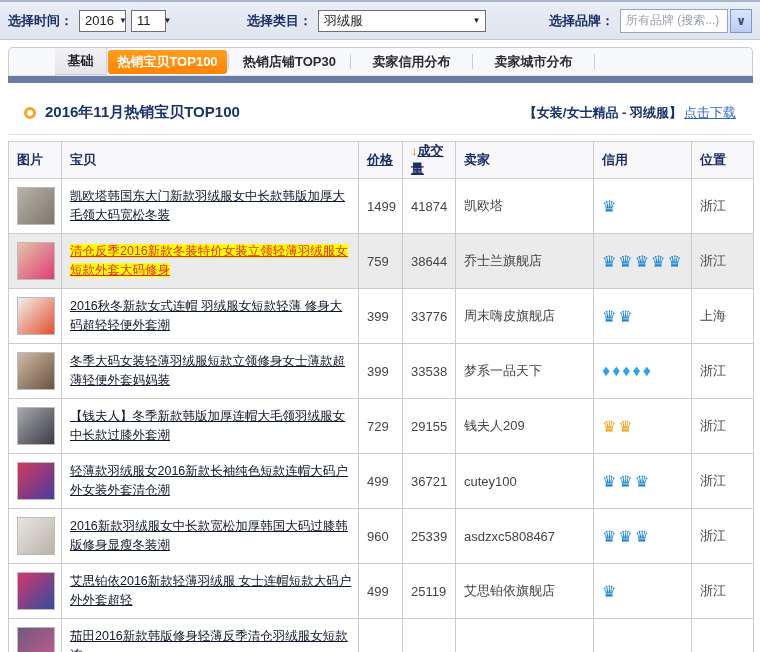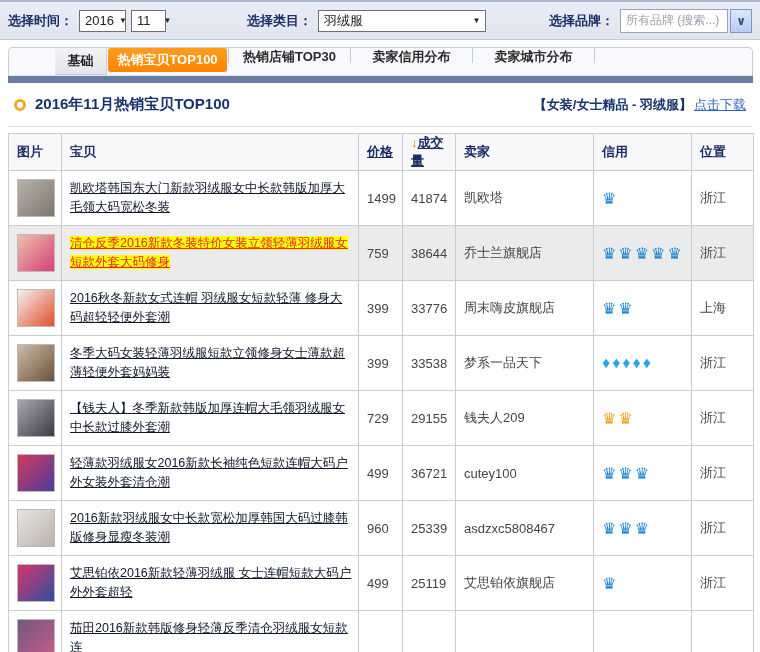--- a/index.html
+++ b/index.html
@@ -22,35 +22,35 @@
   .brandbox { width:108px; height:24px; background:#fff; border:1px solid #9aa4b8;
     font-size:12px; color:#9aa0ab; display:flex; align-items:center; padding:0 5px;
     overflow:hidden; white-space:nowrap; }
   .brandbtn { width:22px; height:24px; margin-left:2px; background:linear-gradient(#dbe6fb,#b9cdf2);
     border:1px solid #7e97c9; display:flex; align-items:center; justify-content:center;
     color:#35507e; font-size:12px; font-weight:bold; cursor:pointer; }
 
   
   .tabswrap { margin:7px 8px 0 8px; width:745px; border:1px solid #c8cbdb; border-bottom:none;
     border-radius:5px 5px 0 0; background:#f8f9fc; overflow:hidden; }
-  .tabrow { display:flex; align-items:flex-start; height:28px;padding-left:46px; }
+  .tabrow { display:flex; align-items:center; height:28px;padding-left:46px; }
   .tabrow.first { border-bottom:1px solid #e2e4ee; }
   .tablabel { width:52px; align-self:stretch; background:linear-gradient(#f3f3f6,#e4e4eb);
     border-right:1px solid #cfd0dc; display:flex; align-items:center; justify-content:center;
     font-size:13px; font-weight:bold; color:#222; }
   .tabrow.first .tablabel { border-bottom:1px solid #c9ccd9; }
   .tabcell { width:121px; display:flex; align-items:center; justify-content:center;
     font-size:13px; font-weight:600; color:#2b2b2b; cursor:pointer; white-space:nowrap; }
   .vsep { width:1px; height:15px; background:#c6cbe3; }
   .pill { background:linear-gradient(#ff9d1f,#ff8400); color:#fff; font-weight:bold;
     border-radius:3px; padding:3px 9px; font-size:13px; white-space:nowrap; }
   .bluebar { margin:0 8px; width:745px; height:7px; background:#6b7ca3; }
 
   
-  .titlerow { height:43px; display:flex; align-items:center; padding:0 14px; }
+  .titlerow { height:43px; display:flex; align-items:center; padding:0 24px;margin-top:8px; }
   .bullet { width:12px; height:12px; border-radius:50%; border:3px solid #f5a623;
     background:#fff; margin-right:9px; flex:0 0 auto; }
   .sectitle { font-size:15px; font-weight:bold; color:#16336b; }
   .titleright { margin-left:auto; font-size:13px; display:flex; align-items:center; }
   .catpath { color:#16336b; font-weight:bold; }
   .dl-link { color:#2f64c4; text-decoration:underline; cursor:pointer; margin-left:2px; }
   .hsep { margin:0 8px; border-top:1px solid #ddd; }
 
   
   table.list { margin:6px 0 0 8px; width:745px; border-collapse:collapse; table-layout:fixed; }

